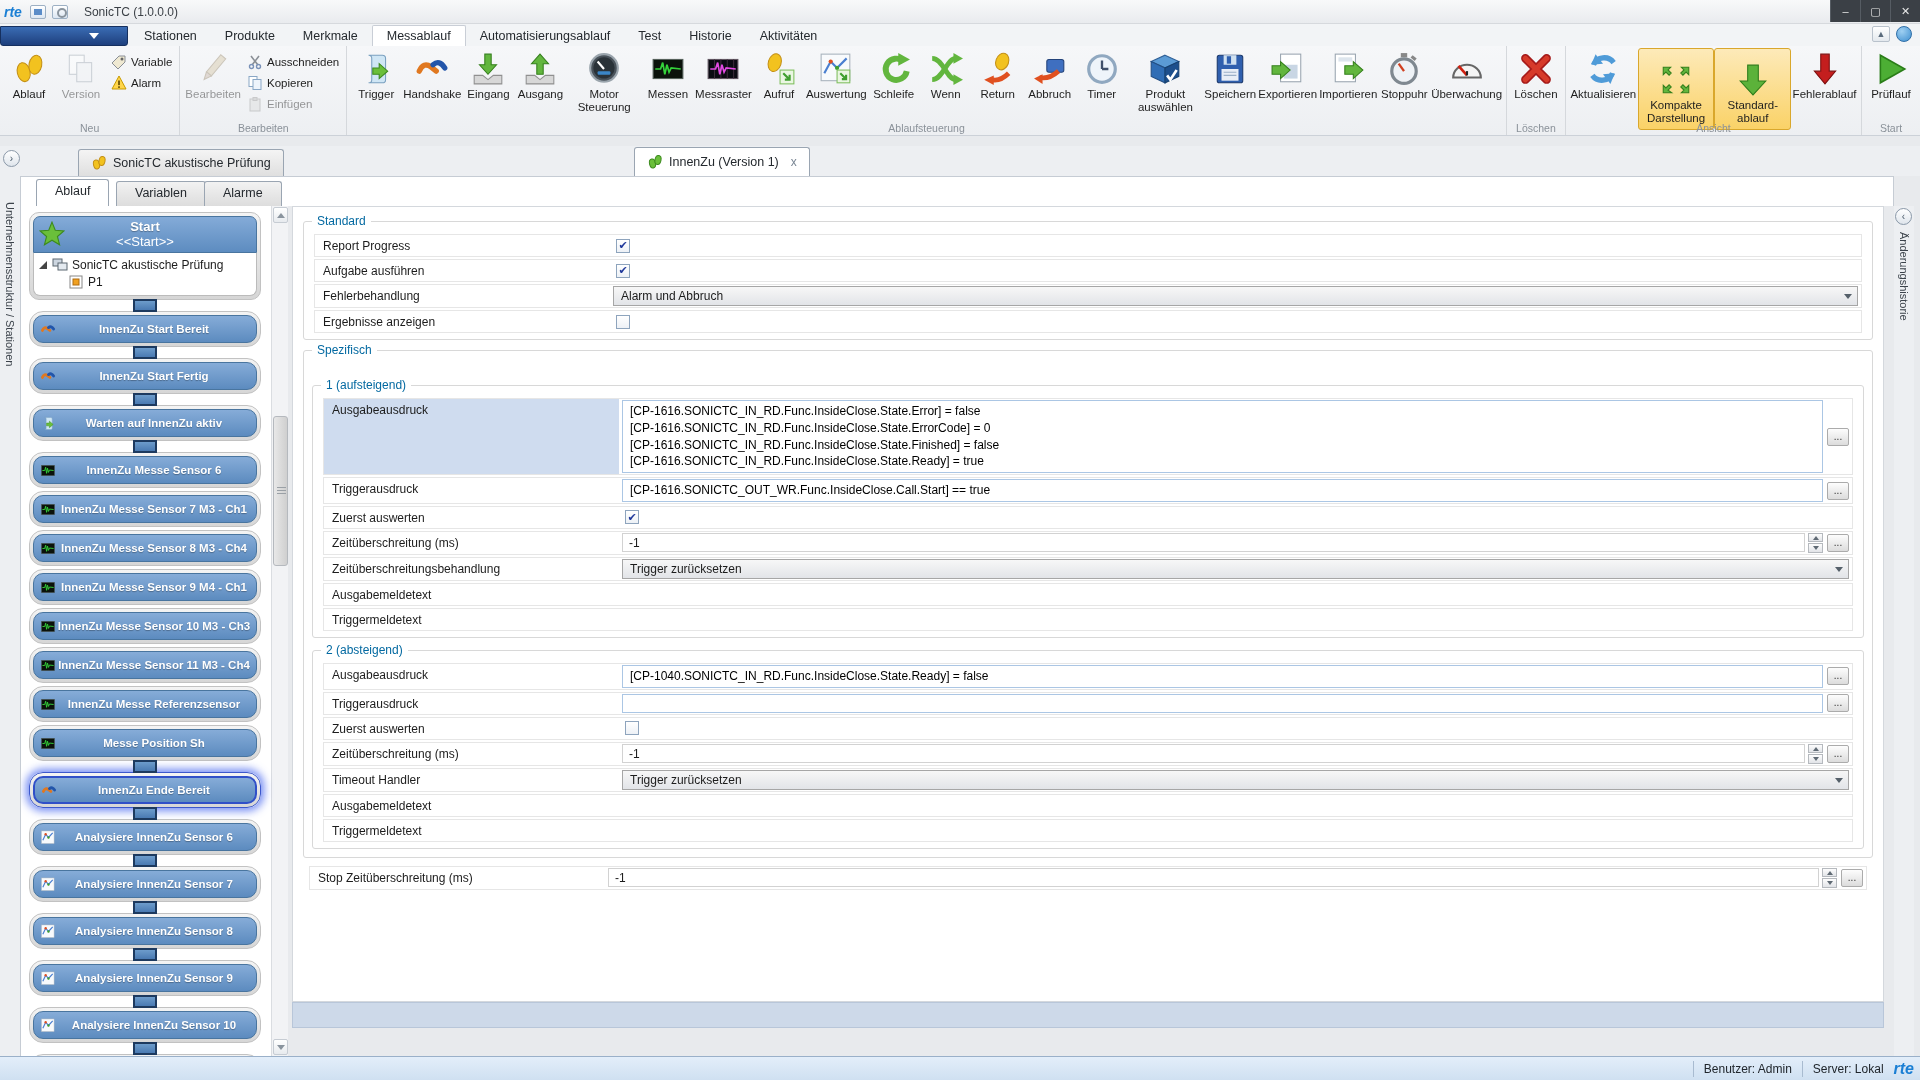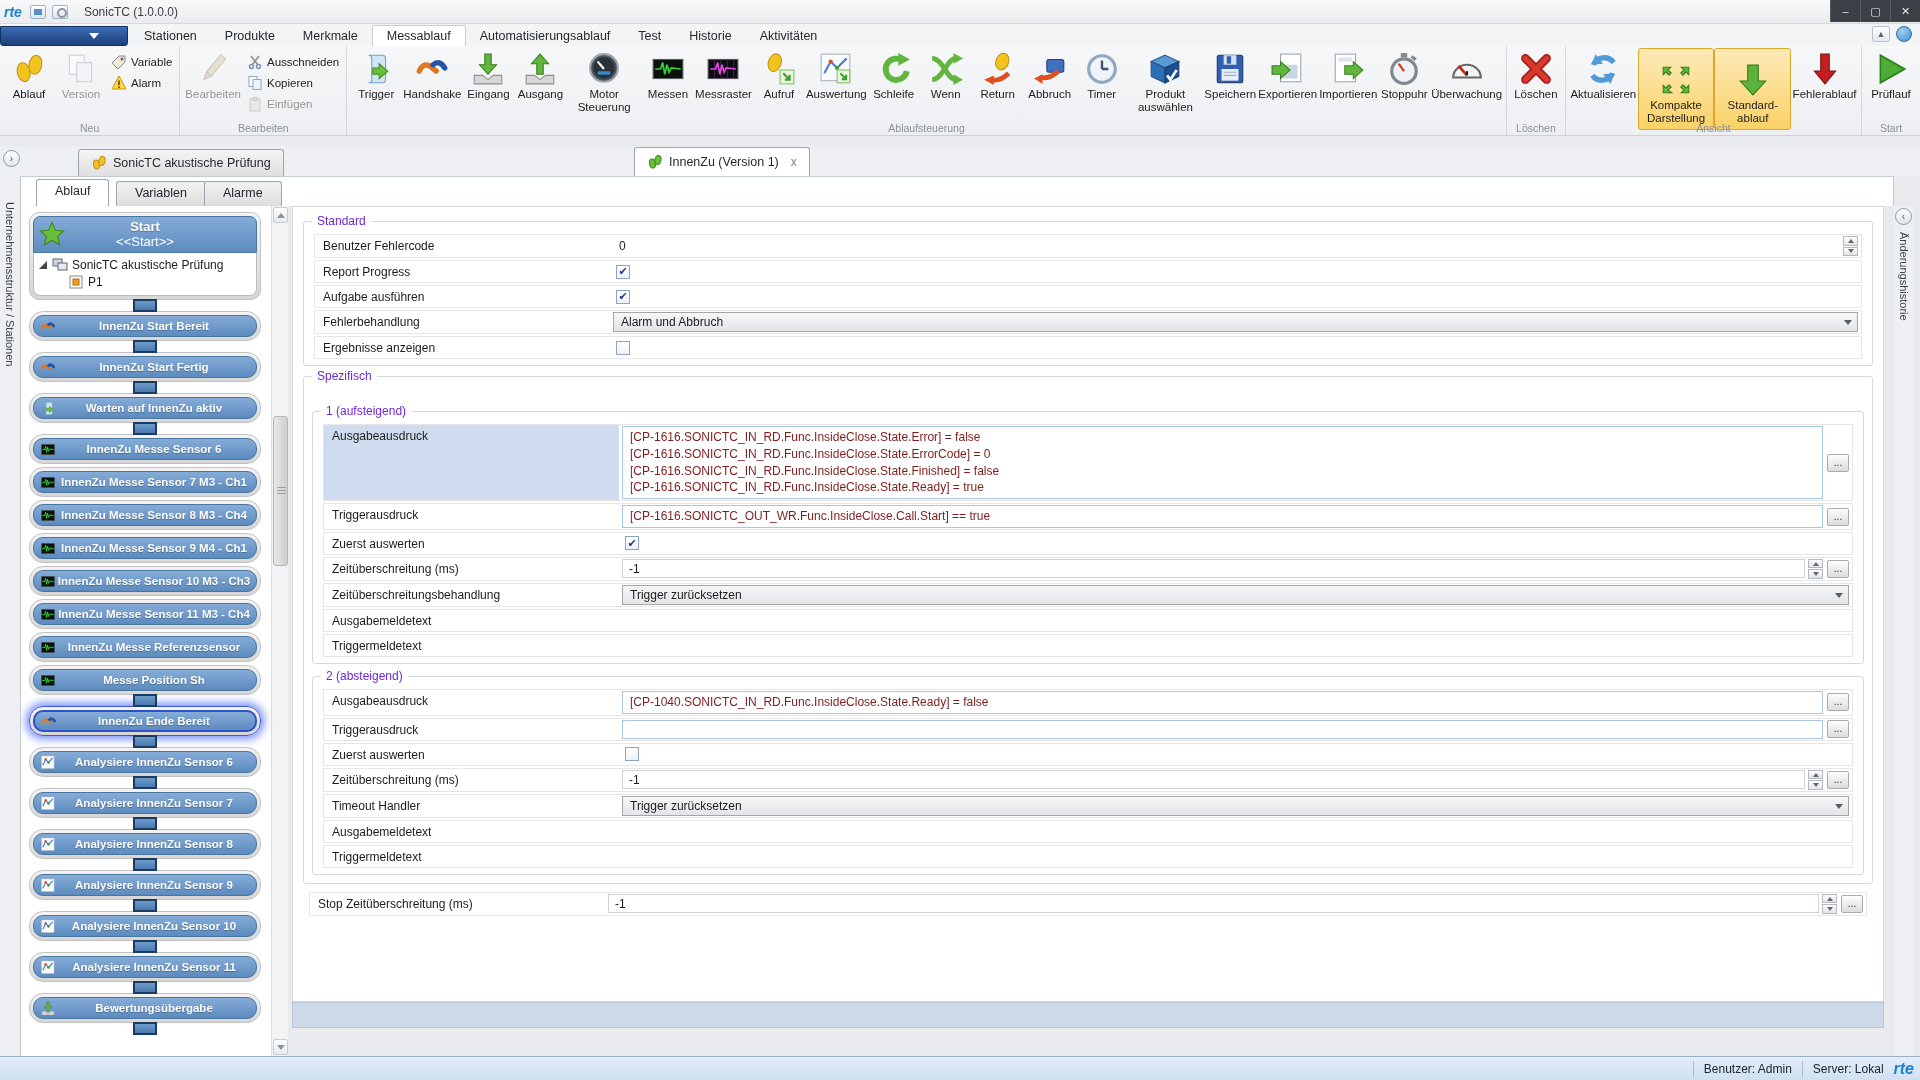--- a/index.html
+++ b/index.html
@@ -57,21 +57,21 @@
   .vstrip{width:20px;background:#edeff2;font-size:11px;color:#3c434b}
   #left-strip{left:0;top:176px;height:880px}
   #left-strip .vtext, #right-strip .vtext{writing-mode:vertical-lr;margin:26px auto 0;white-space:nowrap}
   #right-strip{left:1894px;top:206px;height:850px;background:#edeff2}
   #right-collapse{position:absolute;left:1895px;top:208px}
 
   
   #flow-panel{left:20px;top:206px;width:268px;height:850px;background:#fff;border-left:1px solid #c6ccd4;overflow:hidden}
   #flow-list{position:absolute;left:8px;top:6px;width:232px}
   .capsule{background:linear-gradient(#f4f4f4,#d6d6d6);border:1px solid #c2c2c2;border-radius:14px;padding:3px;position:relative;z-index:1}
-  .pill{background:linear-gradient(#86acd8,#5c8bbf);border:1px solid #49759f;border-radius:10px;height:22px;display:flex;align-items:center;padding:0 5px;color:#fff;font-weight:bold;font-size:11.5px;text-shadow:0 1px 1px rgba(0,0,0,.3)}
+  .pill{background:linear-gradient(#86acd8,#5c8bbf);border:1px solid #49759f;border-radius:10px;height:28px;display:flex;align-items:center;padding:0 5px;color:#fff;font-weight:bold;font-size:11.5px;text-shadow:0 1px 1px rgba(0,0,0,.3)}
   .pill .flabel{flex:1;text-align:center;white-space:nowrap;overflow:hidden}
   .fic{width:18px;height:15px;flex:none}
   .capsule.selected{box-shadow:0 0 8px 3px rgba(80,110,240,.8);border-color:#3c58cc}
   .capsule.selected .pill{border:2px solid #3050c8}
   .conn{width:24px;height:13px;background:linear-gradient(#6d9ccb,#4a7ab2);border:2px solid #1d3a5f;margin:-1px auto;position:relative;z-index:2}
   .start-capsule{background:linear-gradient(#f4f4f4,#d6d6d6);border:1px solid #c2c2c2;border-radius:10px;padding:3px;position:relative;z-index:1}
   .start-head{background:linear-gradient(#84abd8,#5d8cc0);border:1px solid #49759f;border-radius:7px 7px 0 0;padding:2px 4px 3px;position:relative;text-align:center;color:#fff}
   .start-head .st-title{font-weight:bold;font-size:13px;text-shadow:0 1px 1px rgba(0,0,0,.3)}
   .start-head .st-sub{font-size:13px}
   .start-star{position:absolute;left:5px;top:4px;width:26px;height:26px}
@@ -84,26 +84,26 @@
   #flow-scroll{left:271px;top:206px;width:17px;height:850px;background:#f2f3f5;border-left:1px solid #dadde1}
   .sc-arrow{position:absolute;left:1px;width:15px;height:16px;background:linear-gradient(#fff,#e7eaee);border:1px solid #c6ccd3;border-radius:2px;display:flex;align-items:center;justify-content:center}
   .sc-tri-up{width:0;height:0;border-left:4px solid transparent;border-right:4px solid transparent;border-bottom:5px solid #8a949e}
   .sc-tri-down{width:0;height:0;border-left:4px solid transparent;border-right:4px solid transparent;border-top:5px solid #8a949e}
   #flow-thumb{position:absolute;left:1px;top:210px;width:15px;height:150px;background:linear-gradient(90deg,#e8e8e8,#cfcfcf);border:1px solid #b5b9be;border-radius:3px}
   #flow-thumb::after{content:"";position:absolute;left:3px;top:70px;width:9px;height:1px;background:#9aa0a6;box-shadow:0 3px 0 #9aa0a6,0 6px 0 #9aa0a6}
 
   
   #props{left:292px;top:206px;width:1592px;height:796px;background:#fff;border:1px solid #d4d8dd;overflow:hidden;padding-top:4px}
   .groupbox{position:relative;border:1px solid #d8d8d8;border-radius:3px;margin:10px 10px 4px;padding:10px 4px 4px}
-  .legend{position:absolute;top:-8px;left:8px;background:#fff;padding:0 5px;font-size:12px;color:#6d28d9}
+  .legend{position:absolute;top:-8px;left:8px;background:#fff;padding:0 5px;font-size:12px;color:#0369a1}
   .prop-row{display:flex;align-items:center;border:1px solid #e6e6e6;margin:2px 6px;background:#fff;min-height:23px;position:relative}
   .prop-label{width:295px;padding:3px 8px;font-size:12px;color:#1c1c1c;flex:none;align-self:stretch;display:flex;align-items:flex-start;padding-top:4px}
   .prop-label.hl{background:#cfdcef}
   .prop-value{flex:1;display:flex;align-items:center;padding:1px 3px;font-size:12px;color:#1c1c1c;align-self:stretch}
-  .expr{flex:1;align-self:stretch;border:1px solid #abc6e4;background:#fff;padding:2px 7px;font-size:12px;white-space:pre-line;line-height:1.4;color:#7f1d1d}
+  .expr{flex:1;align-self:stretch;border:1px solid #abc6e4;background:#fff;padding:2px 7px;font-size:12px;white-space:pre-line;line-height:1.4;color:#000000}
   .numbox{flex:1;align-self:center;border:1px solid #d2d2d2;height:19px;display:flex;align-items:center;padding:0 6px}
   .combo{flex:1;height:20px;border:1px solid #a6a6a6;background:linear-gradient(#f7f7f7,#e2e4e8);display:flex;align-items:center;padding:0 7px;font-size:12px;position:relative}
   .combo .carrow{position:absolute;right:5px;top:7px;width:0;height:0;border-left:4px solid transparent;border-right:4px solid transparent;border-top:5px solid #55606a}
   .cb{width:14px;height:14px;border:1px solid #8ea4bd;background:linear-gradient(#fff,#edf1f6);display:flex;align-items:center;justify-content:center;font-size:11px;color:#21399b;font-weight:bold;margin-left:3px}
   .spin{width:15px;height:20px;display:flex;flex-direction:column;gap:1px;margin-left:3px;flex:none}
   .spin div{flex:1;border:1px solid #b5b9be;background:linear-gradient(#fdfdfd,#e2e4e8);display:flex;align-items:center;justify-content:center}
   .sp-up{width:0;height:0;border-left:3px solid transparent;border-right:3px solid transparent;border-bottom:4px solid #5f6a74}
   .sp-dn{width:0;height:0;border-left:3px solid transparent;border-right:3px solid transparent;border-top:4px solid #5f6a74}
   .more-btn{width:22px;height:18px;border:1px solid #ababab;border-radius:2px;background:linear-gradient(#fdfdfd,#dcdcdc);font-size:10px;color:#333;text-align:center;line-height:15px;margin-left:4px;flex:none;align-self:center}
 
@@ -739,34 +739,20 @@
   <div class="sc-arrow" style="bottom:1px">
       <div class="sc-tri-down"></div>
     </div>
 </div>
 
 <div id="props" class="abs">
 
   <div class="groupbox">
     <div class="legend">Standard</div>
 
-    <div class="prop-row">
-      <div class="prop-label">Benutzer Fehlercode</div>
-      <div class="prop-value">
-        <div class="numbox" style="border:none">0</div>
-        <div class="spin">
-            <div>
-              <span class="sp-up"></span>
-            </div>
-            <div>
-              <span class="sp-dn"></span>
-            </div>
-          </div>
-      </div>
-    </div>
 
     <div class="prop-row">
       <div class="prop-label">Report Progress</div>
       <div class="prop-value">
           <div class="cb">✔</div>
         </div>
     </div>
 
     <div class="prop-row">
       <div class="prop-label">Aufgabe ausführen</div>

